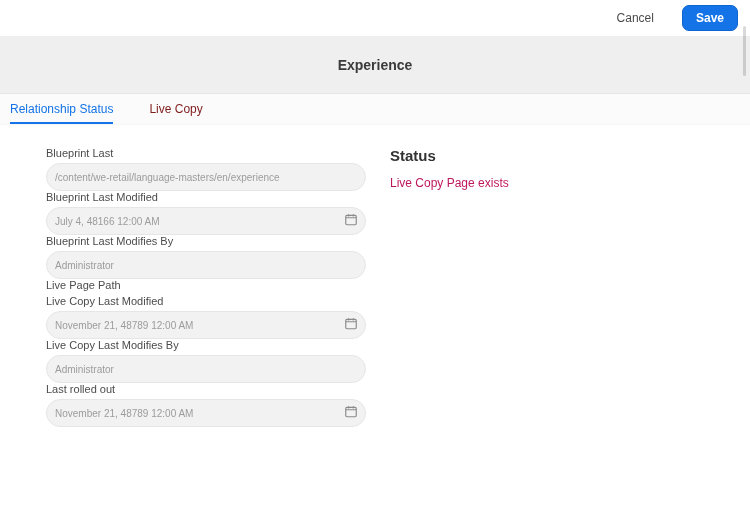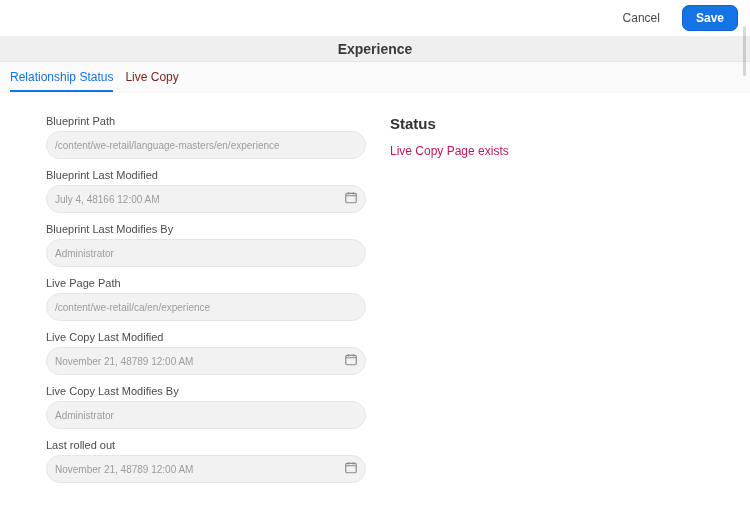--- a/index.html
+++ b/index.html
@@ -7,21 +7,21 @@
     font-family: -apple-system, BlinkMacSystemFont, "Segoe UI", Arial, sans-serif;
     background: #ffffff;
     color: #323232;
     font-size: 12px;
   }
   .top-actions {
     display: flex;
     justify-content: flex-end;
     align-items: center;
     padding: 18px 12px;
-    gap: 16px;
+    gap: 22px;
     border-bottom: 1px solid #eee;
     height: 26px;
   }
   .btn-cancel {
     background: transparent;
     border: none;
     color: #4b4b4b;
     font-size: 12px;
     cursor: pointer;
     padding: 4px 6px;
@@ -35,31 +35,31 @@
     font-size: 12px;
     font-weight: 600;
     border-radius: 7px;
     padding: 5px 13px;
     cursor: pointer;
   }
   .title-bar {
     background: #f1f1f1;
     background: #efefef;
     text-align: center;
-    padding: 4px 0;
+    padding: 20px 0;
     border-bottom: 1px solid #e6e6e6;
   }
   .title-bar span {
     font-size: 14px;
     font-weight: 600;
     color: #3a3a3a;
   }
   .tab-bar {
     display: flex;
-    gap: 12px;
+    gap: 36px;
     padding: 0 10px;
     border-bottom: 1px solid #f7f7f7;
     background: #fbfbfb;
   }
   .tab {
     padding: 8px 0 6px 0;
     font-size: 12px;
     color: #7f1d1d;
     cursor: pointer;
     border-bottom: 2px solid transparent;
@@ -78,21 +78,20 @@
   h2.section {
     font-size: 15px;
     font-weight: 700;
     color: #323232;
     margin-bottom: 12px;
   }
   .field-label {
     font-size: 11px;
     color: #4b4b4b;
     margin-bottom: 4px;
-    margin-top: 10px;
   }
   .field-label:first-of-type { margin-top: 0; }
   .field-wrap {
     position: relative;
   }
   .ro-input {
     width: 100%;
     background: #f2f2f2;
     border: 1px solid #e6e6e6;
     border-radius: 14px;
@@ -138,21 +137,21 @@
 
 <div class="tab-bar">
   <div class="tab active">Relationship Status</div>
   <div class="tab">Live Copy</div>
 </div>
 
 <div class="content">
 
   <div class="col-left">
 
-    <div class="field-label">Blueprint Path</div>
+    <div class="field-label">Blueprint Last</div>
     <div class="field-wrap">
       <input class="ro-input" readonly="" value="/content/we-retail/language-masters/en/experience" style="">
     </div>
 
     <div class="field-label">Blueprint Last Modified</div>
     <div class="field-wrap">
       <input class="ro-input" readonly="" value="July 4, 48166 12:00 AM" style="">
       <span class="cal-icon">
         <svg width="14" height="14" viewBox="0 0 24 24" fill="none" stroke="currentColor" stroke-width="2">
             <rect x="3" y="5" width="18" height="16" rx="2"></rect>
@@ -161,23 +160,20 @@
           </svg>
       </span>
     </div>
 
     <div class="field-label">Blueprint Last Modifies By</div>
     <div class="field-wrap">
       <input class="ro-input" readonly="" value="Administrator" style="">
     </div>
 
     <div class="field-label">Live Page Path</div>
-    <div class="field-wrap">
-      <input class="ro-input" readonly="" value="/content/we-retail/ca/en/experience" style="">
-    </div>
 
     <div class="field-label">Live Copy Last Modified</div>
     <div class="field-wrap">
       <input class="ro-input" readonly="" value="November 21, 48789 12:00 AM" style="">
       <span class="cal-icon">
         <svg width="14" height="14" viewBox="0 0 24 24" fill="none" stroke="currentColor" stroke-width="2">
             <rect x="3" y="5" width="18" height="16" rx="2"></rect>
             <path d="M3 9h18"></path>
             <path d="M8 3v4M16 3v4"></path>
           </svg>

